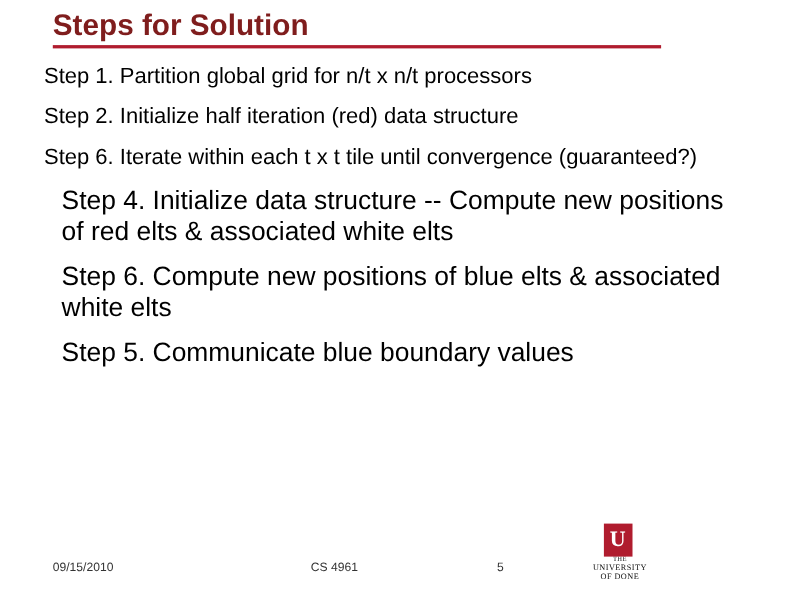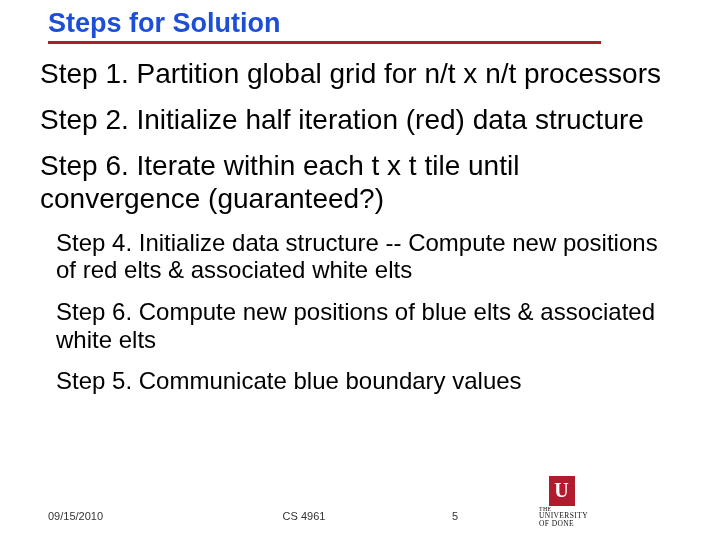--- a/index.html
+++ b/index.html
@@ -10,51 +10,52 @@
     font-family: "Trebuchet MS", "Lucida Sans", Verdana, sans-serif;
     position: relative;
     overflow: hidden;
   }
   .title-wrap {
     padding: 8px 0 0 48px;
   }
   .title {
     font-size: 27px;
     font-weight: bold;
-    color: #1d4ed8;
+    color: #7f1d1d;
     display: inline-block;
     border-bottom: 3px solid #b01c2e;
     padding-right: 320px;
     padding-bottom: 2px;
   }
   .content {
     padding: 14px 40px 0 40px;
   }
   .step {
-    font-size: 28px;
+    font-size: 20px;
     color: #000;
     line-height: 1.15;
     margin-bottom: 14px;
   }
   .substep {
     font-size: 24px;
     color: #000;
     line-height: 1.15;
     margin-bottom: 14px;
     padding-left: 16px;
   }
   .footer {
     position: absolute;
     bottom: 12px;
     left: 0;
     width: 608px;
     height: 30px;
     font-family: Arial, sans-serif;
     font-size: 11px;
     color: #333;
+    text-align: center;
   }
   .footer-date {
     position: absolute;
     left: 48px;
     bottom: 6px;
   }
   .footer-course {
     position: absolute;
     left: 50%;
     transform: translateX(-50%);

